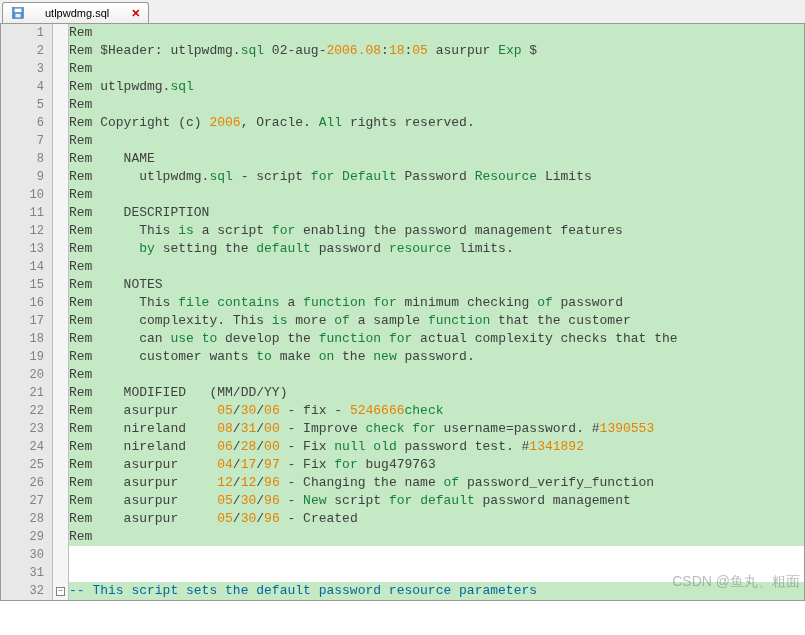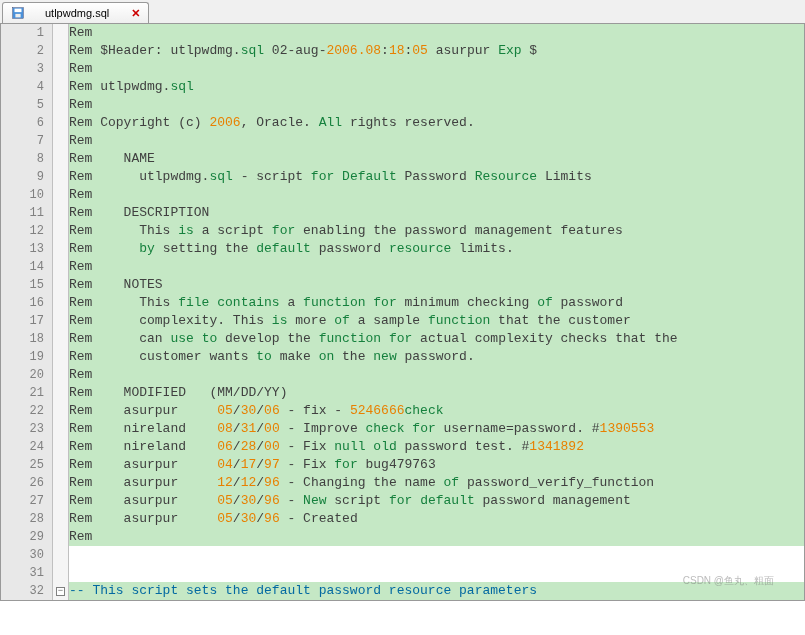--- a/index.html
+++ b/index.html
@@ -13,21 +13,21 @@
     .fold-column { width: 16px; background: #f5f5f5; border-right: 1px solid #c0c0c0; }
     .code-area { flex: 1; background: #c5e8c5; position: relative; line-height: 18px; }
     .code-area .line { height: 18px; display: flex; white-space: pre; }
     .code-area .line.white { background: #fff; }
     .gutter .num { height: 18px; line-height: 18px; text-align: right; padding-right: 8px; color: #808080; font-size: 12px; }
     .fold-column .fcell { height: 18px; display: flex; align-items: center; justify-content: center; }
     .fold-box { width: 9px; height: 9px; border: 1px solid #808080; background: #fff; font-size: 9px; line-height: 7px; text-align: center; color: #666; }
     .kw { color: #15803d; }
     .num-c { color: #e88000; }
     .rem { color: #404040; }
-    .watermark { position: absolute; bottom: 10px; right: 30px; color: rgba(120,120,120,0.5); font-family: sans-serif; font-size: 10px; pointer-events: none; }
+    .watermark { position: absolute; bottom: 10px; right: 4px; color: rgba(120,120,120,0.5); font-family: sans-serif; font-size: 14px; pointer-events: none; }
     .cmt { color: #0369a1; }
   </style>
 </head>
 <body>
 
 <div class="tab-bar">
   <div class="tab">
     <svg class="save-icon" viewBox="0 0 16 16">
         <rect x="2" y="2" width="12" height="12" fill="#4a90d9" stroke="#236" stroke-width="0.5"></rect>
         <rect x="4" y="3" width="8" height="4" fill="#fff"></rect>

